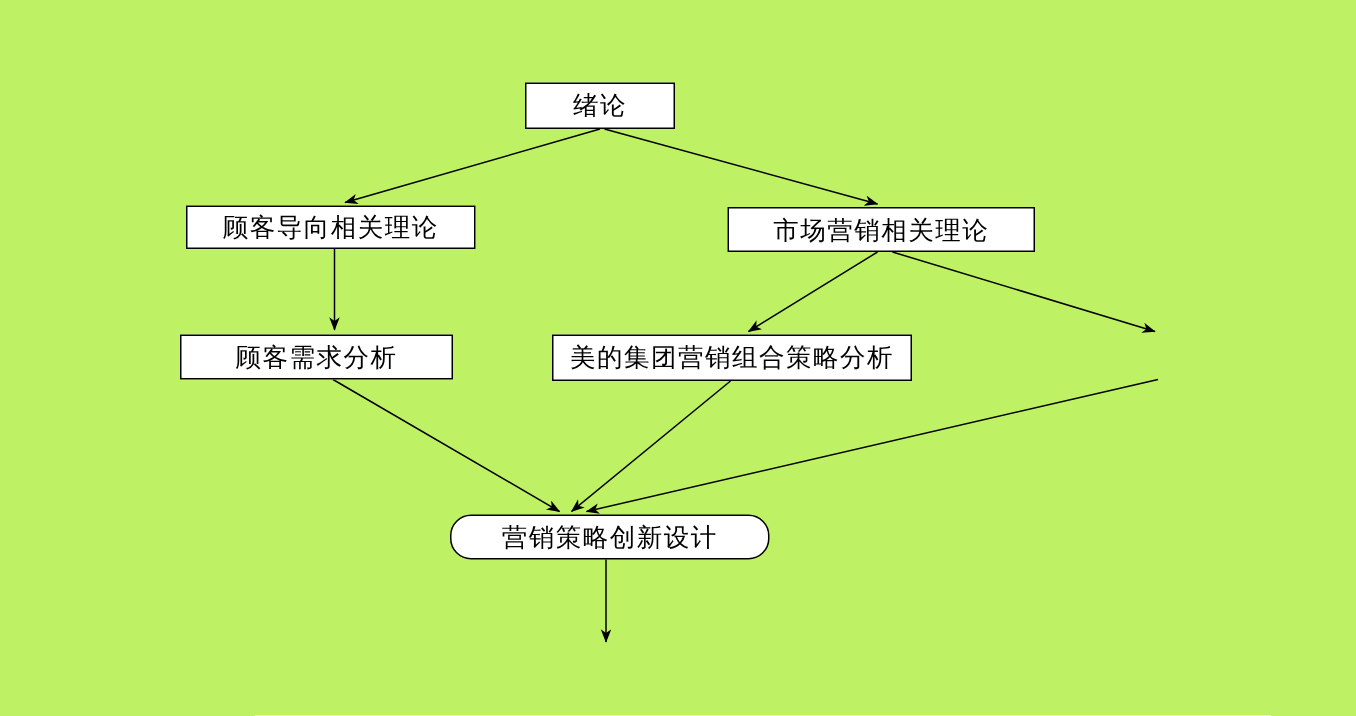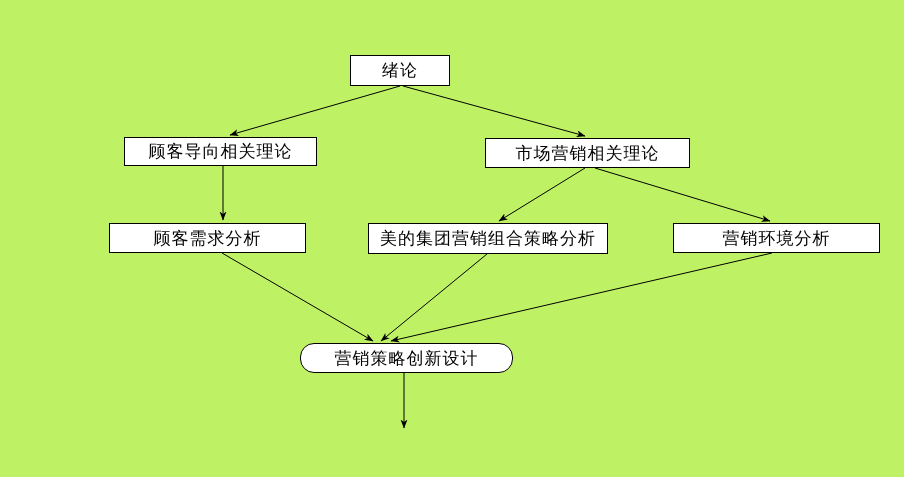--- a/index.html
+++ b/index.html
@@ -32,21 +32,21 @@
     justify-content: center;
     font-size: 17px;
     color: #000000;
     letter-spacing: 1px;
     white-space: nowrap;
   }
   
   .n-intro        { left: 350px; top: 55px;  width: 100px; height: 31px; }
   .n-cust-theory  { left: 124px; top: 137px; width: 193px; height: 29px; }
   .n-mkt-theory   { left: 485px; top: 138px; width: 205px; height: 30px; }
-  .n-demand       { left: 109px; top: 223px; width: 197px; height: 30px; }
+  .n-demand       { left: 120px; top: 223px; width: 182px; height: 30px; }
   .n-midea        { left: 368px; top: 223px; width: 240px; height: 31px; }
   .n-environment  { left: 673px; top: 223px; width: 207px; height: 30px; }
   .n-innovation   { left: 300px; top: 343px; width: 213px; height: 30px; border-radius: 14px; }
   .n-conclusion   { left: 335px; top: 430px; width: 135px; height: 31px; }
   line.edge {
     stroke: #000000;
     stroke-width: 1;
   }
 </style>
 </head>
@@ -84,22 +84,19 @@
   </div>
 
   <div class="node n-demand">
     <span>顾客需求分析</span>
   </div>
 
   <div class="node n-midea">
     <span>美的集团营销组合策略分析</span>
   </div>
 
-  <div class="node n-environment">
-    <span>营销环境分析</span>
-  </div>
 
   <div class="node n-innovation">
     <span>营销策略创新设计</span>
   </div>
 
 
 </div>
 
 </body></html>

